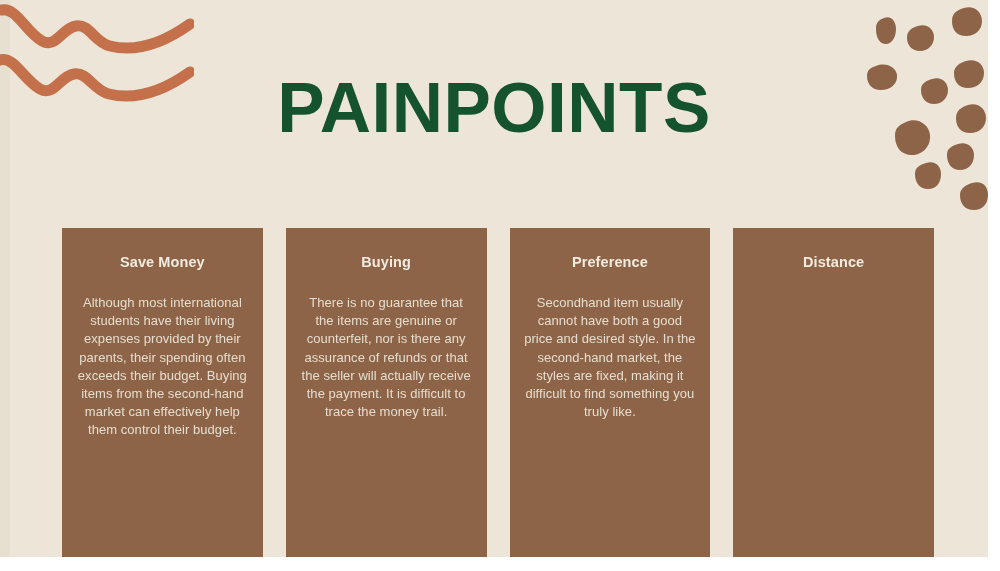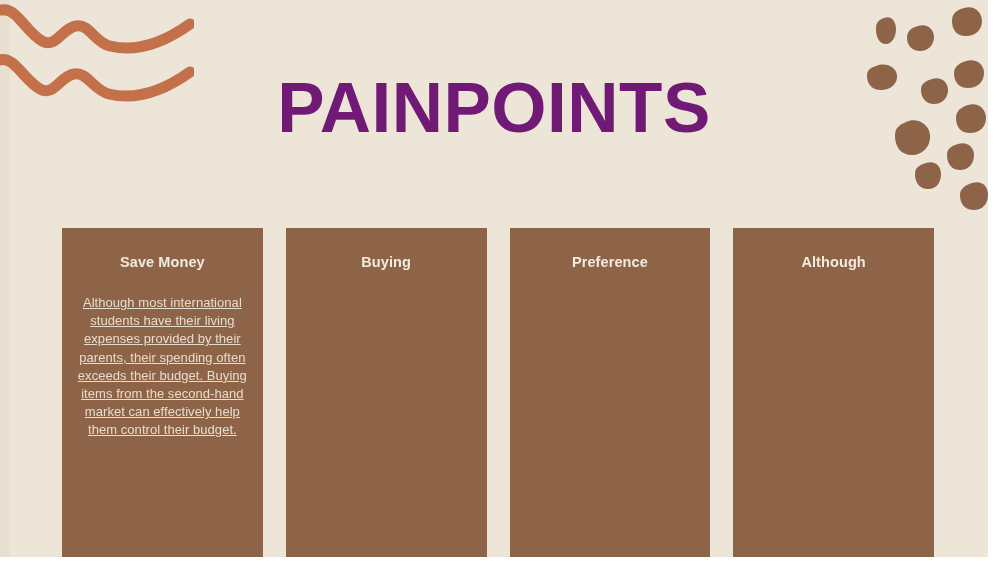--- a/index.html
+++ b/index.html
@@ -56,21 +56,21 @@
   
   #page-title {
     position: absolute;
     left: 0;
     top: 72px;
     width: 988px;
     text-align: center;
     font-size: 71px;
     font-weight: bold;
     letter-spacing: 0.5px;
-    color: #701a75;
+    color: #14532d;
     line-height: 1;
     z-index: 3;
     font-family: "Liberation Sans", sans-serif;
   }
 
   
   #cards-row {
     position: absolute;
     left: 62px;
     top: 228px;
@@ -99,21 +99,20 @@
     letter-spacing: 0.1px;
     margin-bottom: 24px;
   }
 
   .card-body {
     font-size: 13px;
     line-height: 18.2px;
     color: #E6DDCE;
     text-align: center;
     letter-spacing: 0.05px;
-    text-decoration: underline;
   }
 </style>
 </head>
 <body>
 
 <div id="slide">
 
   <div id="left-edge-strip"></div>
 
   <svg id="waves-decoration" viewBox="0 0 200 110" xmlns="http://www.w3.org/2000/svg">
@@ -141,24 +140,26 @@
 
   <div id="cards-row">
 
     <div class="painpoint-card">
       <div class="card-heading">Save Money</div>
       <div class="card-body">Although most international students have their living expenses provided by their parents, their spending often exceeds their budget. Buying items from the second-hand market can effectively help them control their budget.</div>
     </div>
 
     <div class="painpoint-card">
       <div class="card-heading">Buying</div>
+      <div class="card-body">There is no guarantee that the items are genuine or counterfeit, nor is there any assurance of refunds or that the seller will actually receive the payment. It is difficult to trace the money trail.</div>
     </div>
 
     <div class="painpoint-card">
       <div class="card-heading">Preference</div>
+      <div class="card-body">Secondhand item usually cannot have both a good price and desired style. In the second-hand market, the styles are fixed, making it difficult to find something you truly like.</div>
     </div>
 
     <div class="painpoint-card">
-      <div class="card-heading">Although</div>
+      <div class="card-heading">Distance</div>
     </div>
 
   </div>
 </div>
 
 </body></html>

